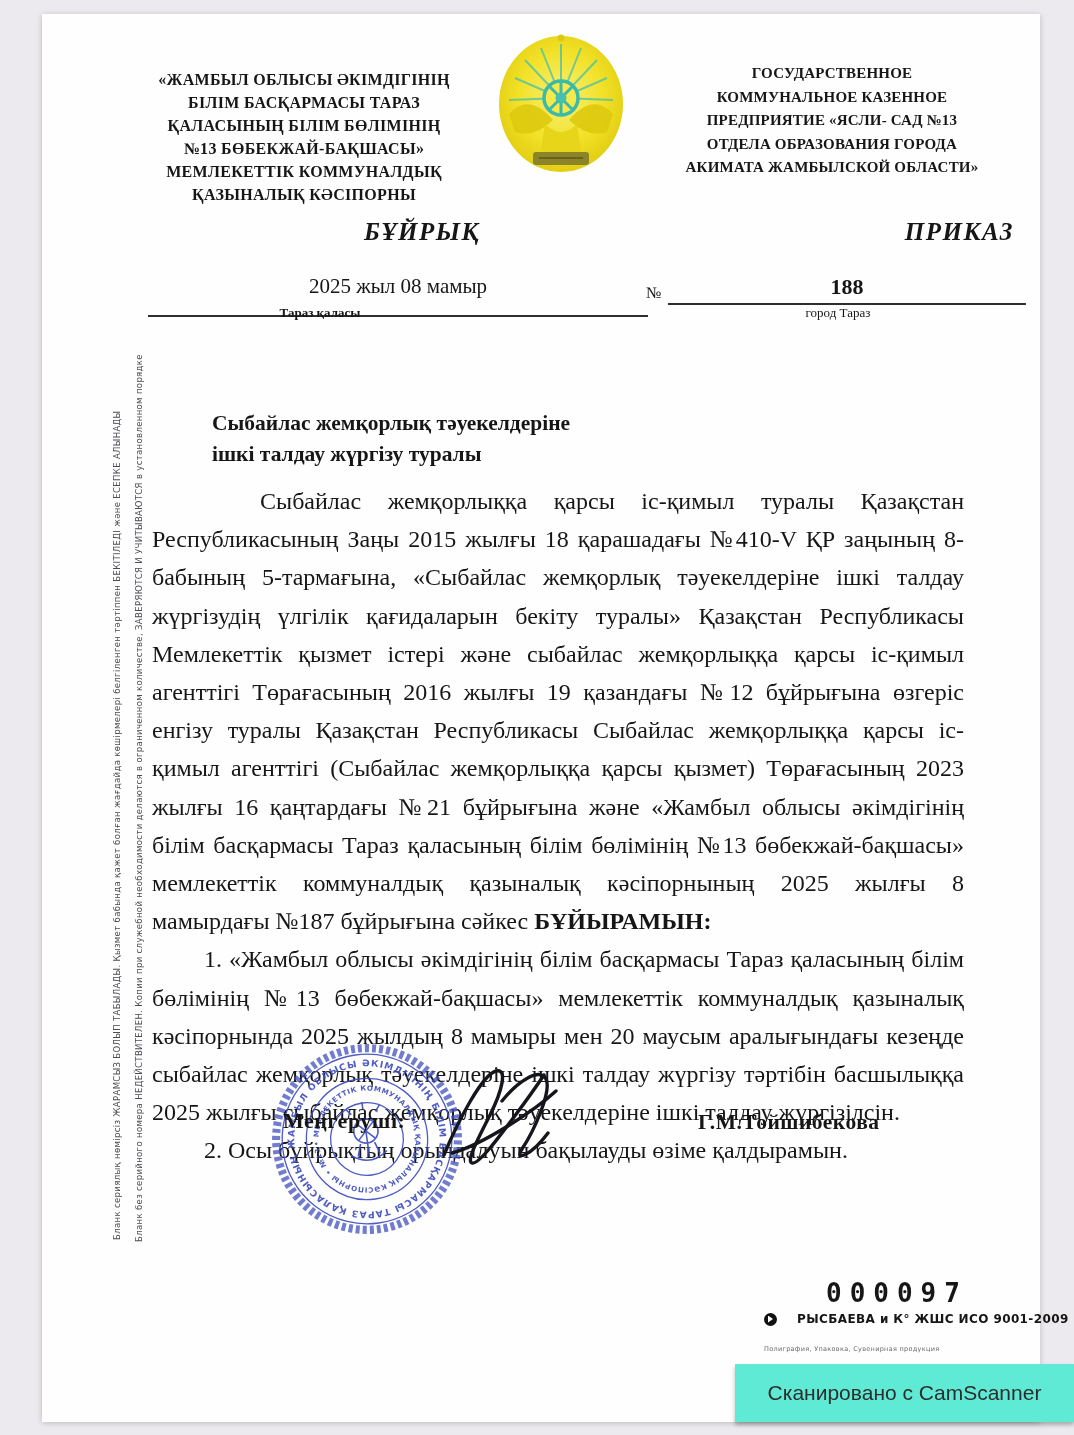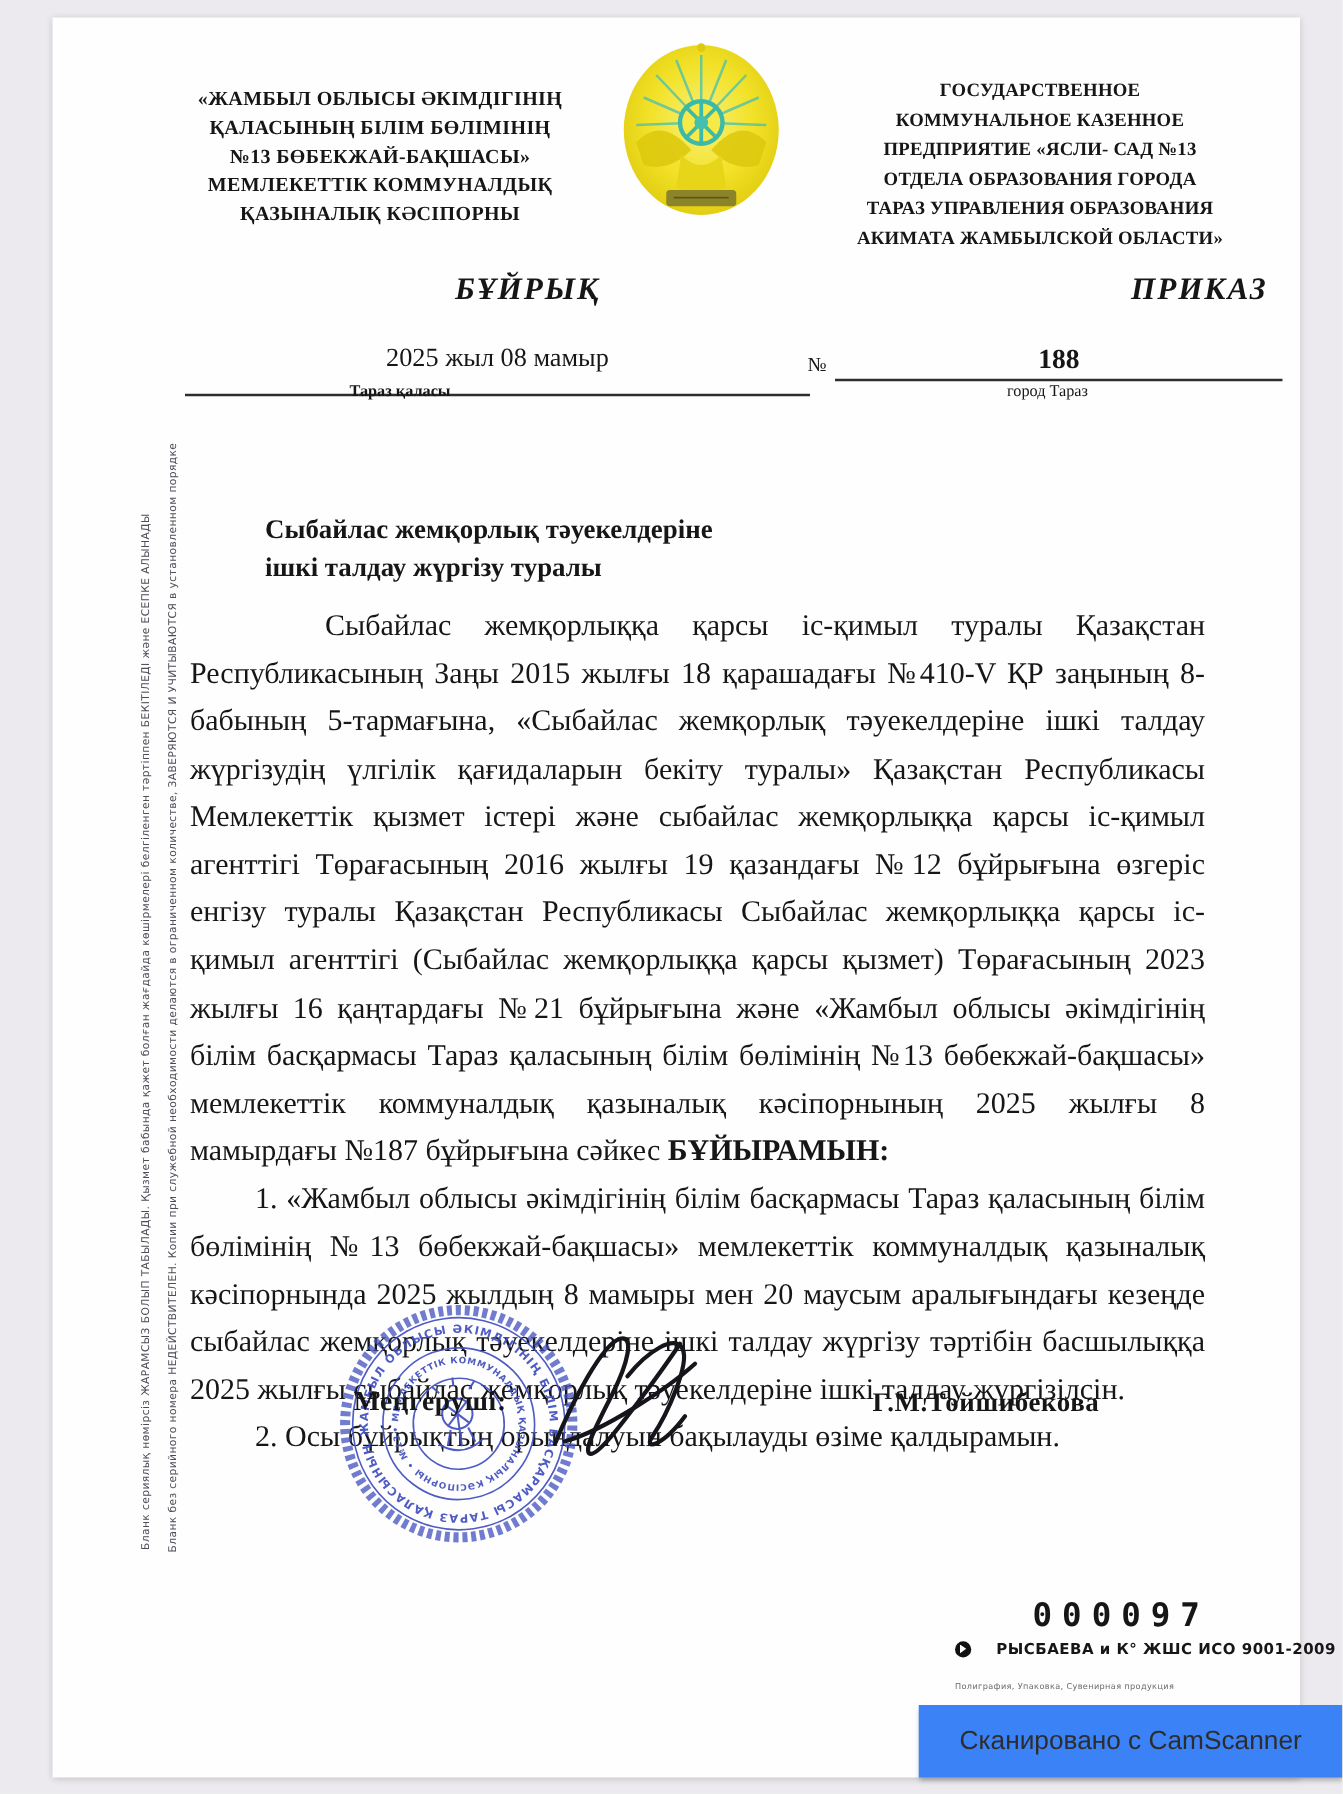--- a/index.html
+++ b/index.html
@@ -29,30 +29,31 @@
   .stamp{position:absolute;left:266px;top:1038px;width:202px;height:202px;transform:rotate(-8deg);opacity:.93;z-index:2;}
   .sig{position:absolute;left:436px;top:1055px;width:135px;height:145px;z-index:3;}
   .sig-title{position:absolute;left:283px;top:1108px;font-weight:bold;font-size:22px;z-index:4;letter-spacing:.5px;}
   .sig-name{position:absolute;left:698px;top:1110px;font-weight:bold;font-size:21.5px;letter-spacing:.5px;}
   .serial{position:absolute;left:826px;top:1278px;font-family:"DejaVu Sans Mono",monospace;font-weight:bold;font-size:26px;letter-spacing:8px;}
   .printer{position:absolute;left:764px;top:1312px;width:270px;}
   .printer-main{display:flex;align-items:center;gap:20px;font-family:"DejaVu Sans",sans-serif;font-weight:bold;font-size:12px;letter-spacing:.4px;white-space:nowrap;}
   .printer-logo{display:inline-block;width:13px;height:13px;border-radius:50%;background:#111;position:relative;flex:0 0 auto;}
   .printer-logo::after{content:"";position:absolute;left:4px;top:3px;width:5px;height:7px;background:#fff;clip-path:polygon(0 0,100% 50%,0 100%);}
   .printer-sub{font-family:"DejaVu Sans",sans-serif;font-size:6.5px;color:#6b6b6b;letter-spacing:.3px;margin-top:19px;white-space:nowrap;}
-  .camscanner{position:absolute;left:735px;top:1364px;width:339px;height:58px;background:#3b82f6;box-shadow:0 3px 4px rgba(0,0,0,.28);display:flex;align-items:center;justify-content:center;font-family:"Liberation Sans",sans-serif;font-size:21px;color:#2d2d2d;z-index:5;}
+  .camscanner{position:absolute;left:735px;top:1364px;width:339px;height:58px;background:#5eead4;box-shadow:0 3px 4px rgba(0,0,0,.28);display:flex;align-items:center;justify-content:center;font-family:"Liberation Sans",sans-serif;font-size:21px;color:#2d2d2d;z-index:5;}
 </style>
 </head>
 <body>
 
 <div class="canvas">
   <div class="page"></div>
 
   <div class="org org-left">
     <div>«ЖАМБЫЛ ОБЛЫСЫ ӘКІМДІГІНІҢ</div>
+    <div>БІЛІМ БАСҚАРМАСЫ ТАРАЗ</div>
     <div>ҚАЛАСЫНЫҢ БІЛІМ БӨЛІМІНІҢ</div>
     <div>№13  БӨБЕКЖАЙ-БАҚШАСЫ»</div>
     <div>МЕМЛЕКЕТТІК КОММУНАЛДЫҚ</div>
     <div>ҚАЗЫНАЛЫҚ КӘСІПОРНЫ</div>
   </div>
 
   <div class="emblem">
     <svg viewBox="0 0 132 158" width="132" height="158">
       <defs>
         <radialGradient id="gold" cx="50%" cy="45%" r="60%">
@@ -89,21 +90,20 @@
         </g>
       <circle cx="66" cy="10" r="3.4" fill="#ddc90e"></circle>
     </svg>
   </div>
 
   <div class="org org-right">
     <div>ГОСУДАРСТВЕННОЕ</div>
     <div>КОММУНАЛЬНОЕ КАЗЕННОЕ</div>
     <div>ПРЕДПРИЯТИЕ «ЯСЛИ- САД №13</div>
     <div>ОТДЕЛА ОБРАЗОВАНИЯ ГОРОДА</div>
-    <div>ТАРАЗ УПРАВЛЕНИЯ ОБРАЗОВАНИЯ</div>
     <div>АКИМАТА ЖАМБЫЛСКОЙ ОБЛАСТИ»</div>
   </div>
 
   <div class="doc-type doc-type-left">БҰЙРЫҚ</div>
   <div class="doc-type doc-type-right">ПРИКАЗ</div>
 
   <div class="date-line">2025 жыл 08 мамыр</div>
   <div class="date-caption">Тараз қаласы</div>
   <div class="num-label">№</div>
   <div class="num-line">188</div>

